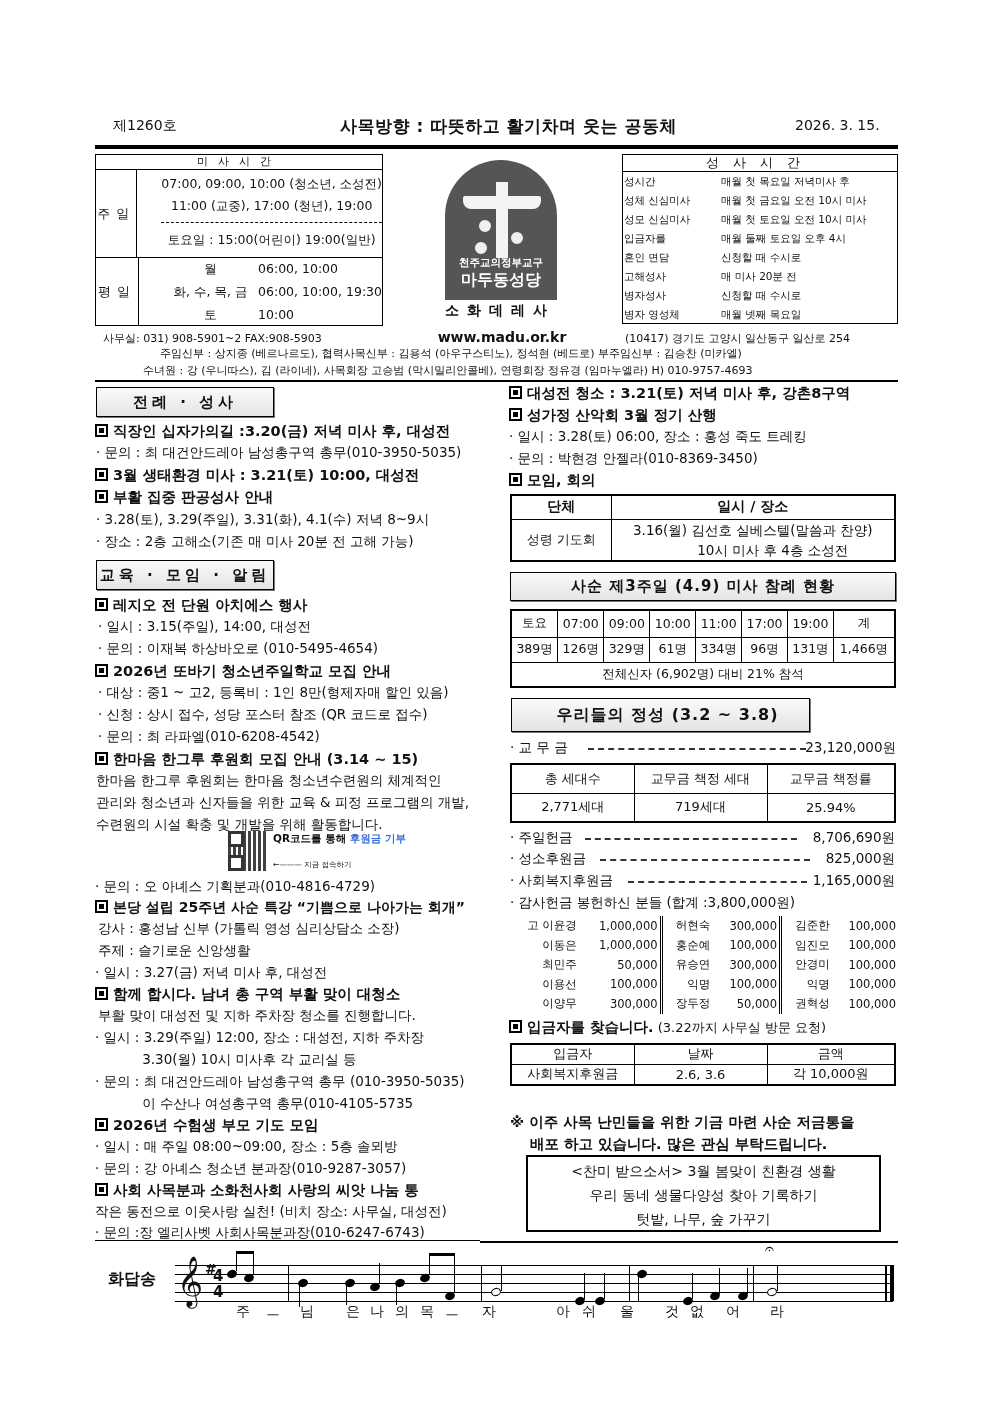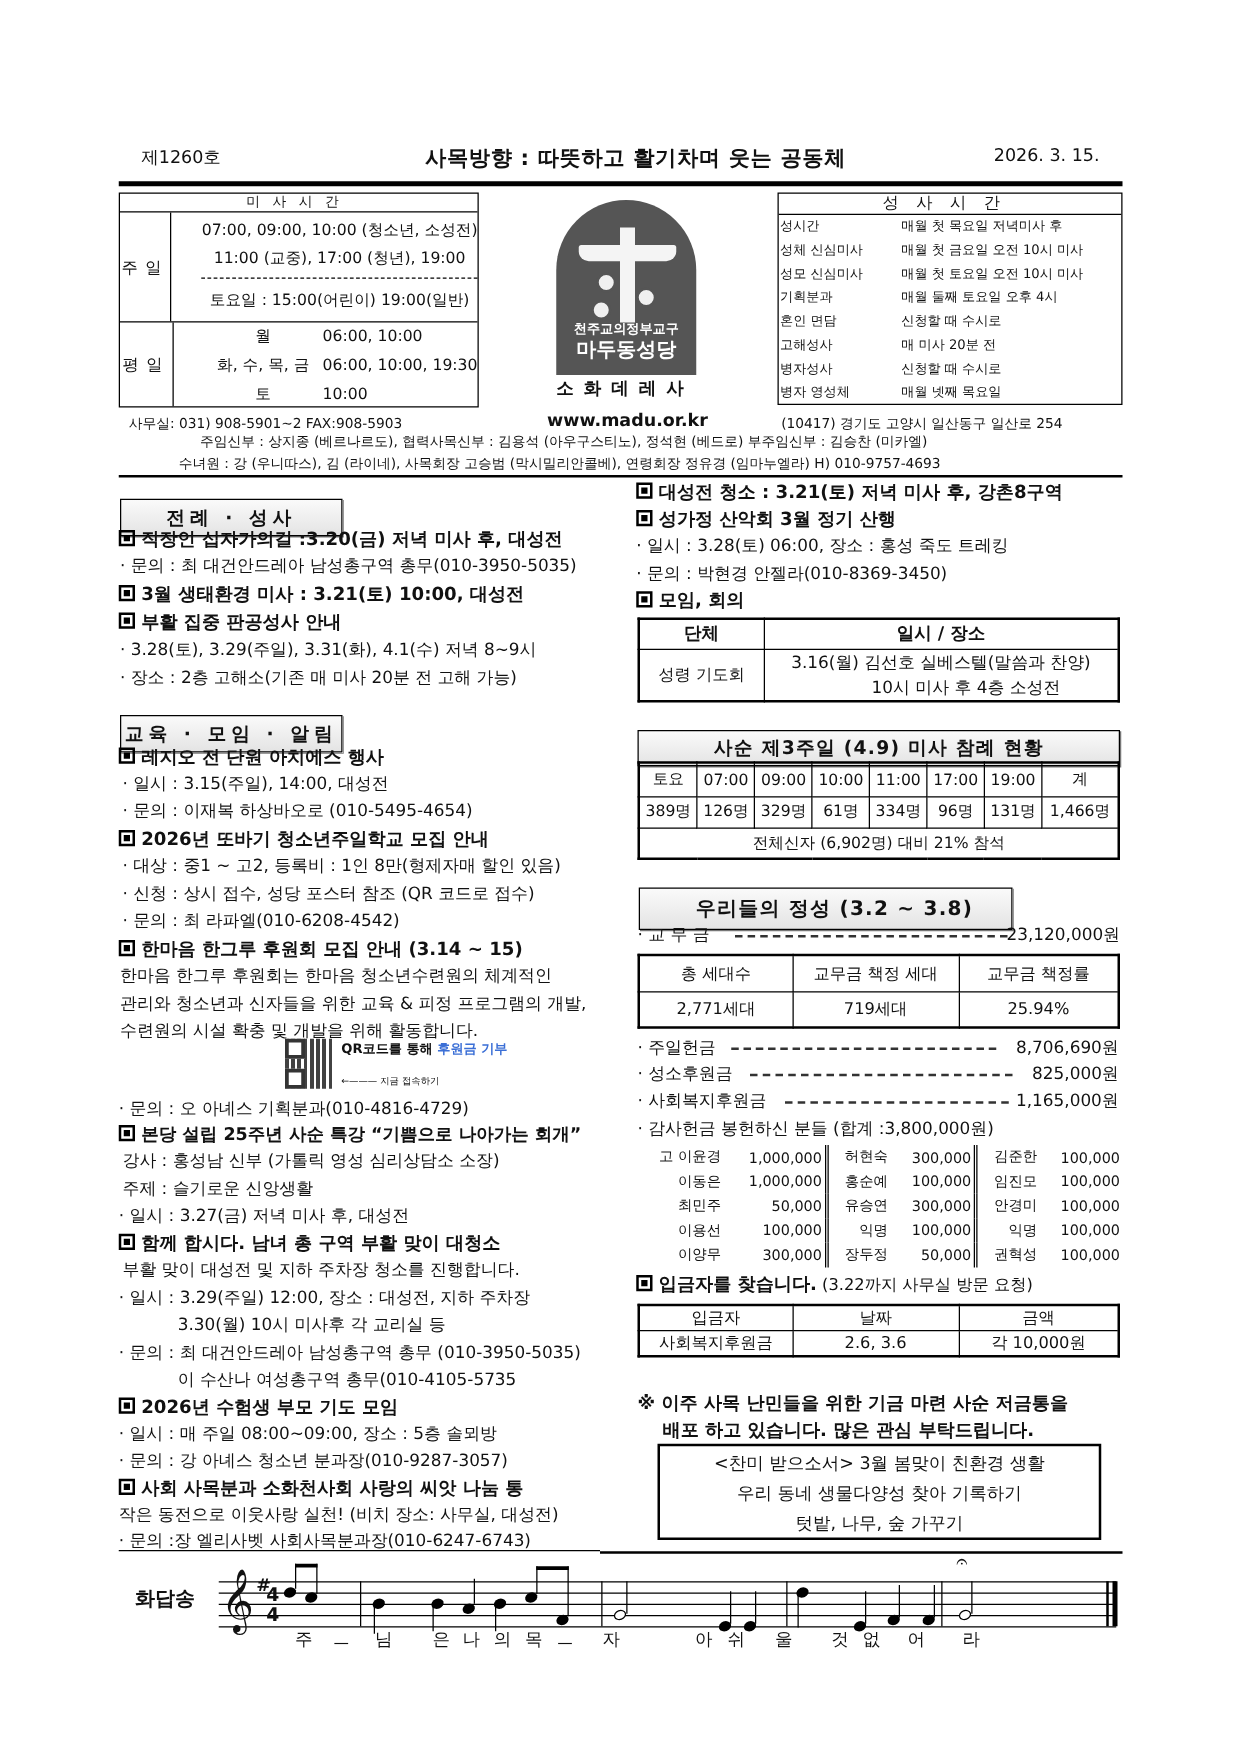--- a/index.html
+++ b/index.html
@@ -35,21 +35,21 @@
 
   
   .sac-box { position: absolute; left: 622px; top: 154px; width: 276px; height: 170px; border: 1px solid #000; font-size: 10.5px; }
   .sac-box .cap { height: 17px; border-bottom: 1px solid #000; text-align: center; font-size: 13px; letter-spacing: 14px; line-height: 16px; }
   .sac-box .r { display: flex; height: 19px; line-height: 19px; white-space: nowrap; }
   .sac-box .r .k { width: 98px; padding-left: 1px; }
 
   .info-line { position: absolute; font-size: 11px; white-space: nowrap; }
 
   
-  .sec-btn { position: absolute; border: 1px solid #000; background: linear-gradient(#fafafa, #e4e4e4); box-shadow: 1px 1px 0 #777; text-align: center; font-weight: bold; font-size: 15px; letter-spacing: 4px; margin-top: 12px; }
+  .sec-btn { position: absolute; border: 1px solid #000; background: linear-gradient(#fafafa, #e4e4e4); box-shadow: 1px 1px 0 #777; text-align: center; font-weight: bold; font-size: 15px; letter-spacing: 4px; }
 
   .txt { position: absolute; font-size: 13.5px; white-space: nowrap; }
   .b { font-weight: bold; font-size: 14.5px; }
   .sq { display: inline-block; width: 13px; height: 13px; border: 2px solid #000; position: relative; vertical-align: -1px; margin-right: 5px; }
   .sq::after { content: ""; position: absolute; left: 2px; top: 2px; width: 5px; height: 5px; background: #000; }
 
   
   table { border-collapse: collapse; }
   .tbl { position: absolute; font-size: 13px; }
   .tbl td, .tbl th { border: 1px solid #000; text-align: center; font-weight: normal; }
@@ -132,21 +132,21 @@
     </div>
   <div class="r">
       <span class="k">성체 신심미사</span>
       <span>매월 첫 금요일 오전 10시 미사</span>
     </div>
   <div class="r">
       <span class="k">성모 신심미사</span>
       <span>매월 첫 토요일 오전 10시 미사</span>
     </div>
   <div class="r">
-      <span class="k">기획분과</span>
+      <span class="k">입금자를</span>
       <span>매월 둘째 토요일 오후 4시</span>
     </div>
   <div class="r">
       <span class="k">혼인 면담</span>
       <span>신청할 때 수시로</span>
     </div>
   <div class="r">
       <span class="k">고해성사</span>
       <span>매 미사 20분 전</span>
     </div>

